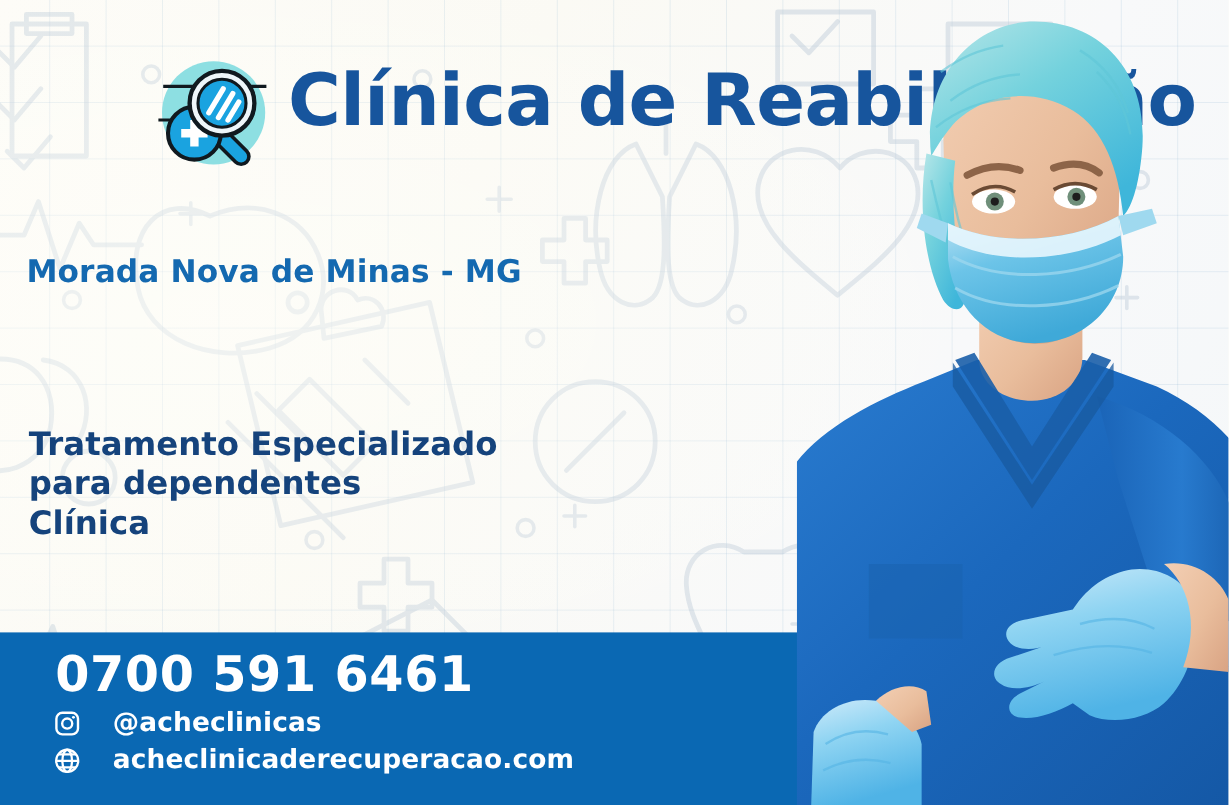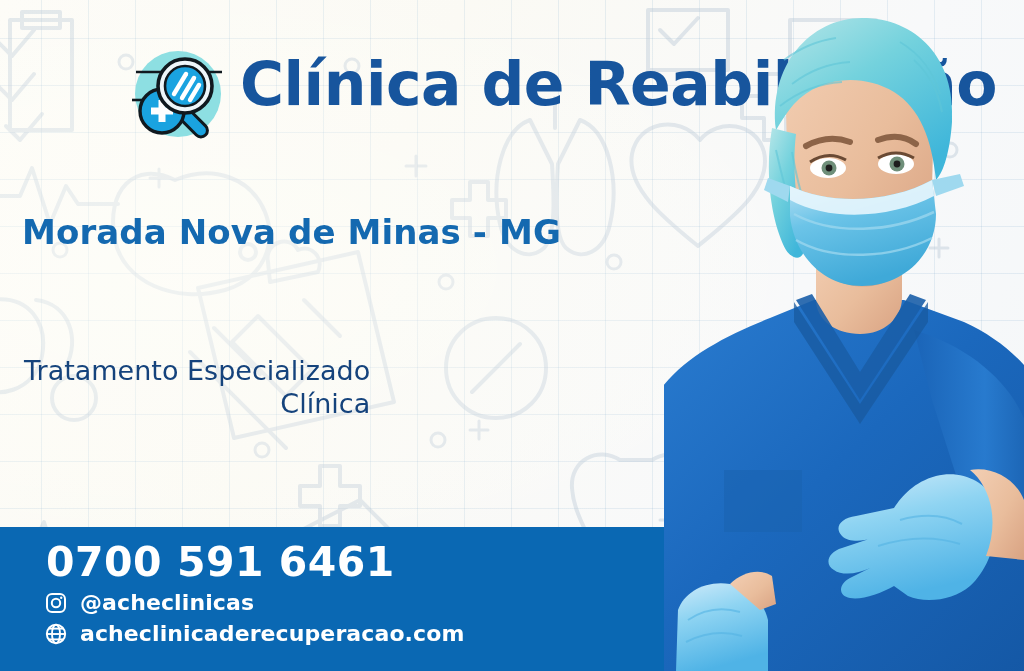--- a/index.html
+++ b/index.html
@@ -70,38 +70,37 @@
     color: #17559d;
     white-space: nowrap;
     line-height: 1.02;
   }
 
   
   .city-line {
     position: absolute;
     left: 22px;
     top: 212px;
-    font-size: 34px;
+    font-size: 26px;
     font-weight: 700;
     letter-spacing: 0.1px;
     color: #1469b0;
     white-space: nowrap;
   }
 
   
   .tagline {
     position: absolute;
     left: 24px;
     top: 355px;
     font-size: 27px;
-    font-weight: 400;
+    font-weight: 700;
     line-height: 1.22;
     color: #15437c;
     max-width: 470px;
-    text-align: right;
   }
   .tagline div { white-space: nowrap; }
 
   
   .photo {
     position: absolute;
     right: 0;
     top: 0;
     width: 360px;
     height: 671px;
@@ -127,21 +126,21 @@
     font-weight: 600;
     color: #ffffff;
     letter-spacing: 0.5px;
     white-space: nowrap;
     z-index: 4;
   }
   .contact-line {
     position: absolute;
     display: flex;
     align-items: center;
-    gap: 12px;
+    gap: 26px;
     color: #ffffff;
     font-size: 22px;
     font-weight: 600;
     letter-spacing: 0.1px;
     white-space: nowrap;
     z-index: 4;
   }
   .contact-instagram { left: 44px; top: 590px; }
   .contact-website  { left: 44px; top: 621px; }
   .contact-line .ic { display: flex; width: 24px; height: 24px; flex: none; }
@@ -356,20 +355,21 @@
         </g>
       </svg>
     </div>
     <div class="brand-title">Clínica de Reabilitação</div>
   </div>
 
   <div class="city-line">Morada Nova de Minas - MG</div>
 
   <div class="tagline">
     <div>Tratamento Especializado</div>
+    <div>para dependentes</div>
     <div>Clínica</div>
   </div>
 
   <div class="footer-band"></div>
 
   <div class="phone">0700 591 6461</div>
 
   <div class="contact-line contact-instagram">
     <span class="ic">
       <svg viewBox="0 0 24 24" width="24" height="24" fill="none" stroke="#ffffff" stroke-width="2" aria-hidden="true">

